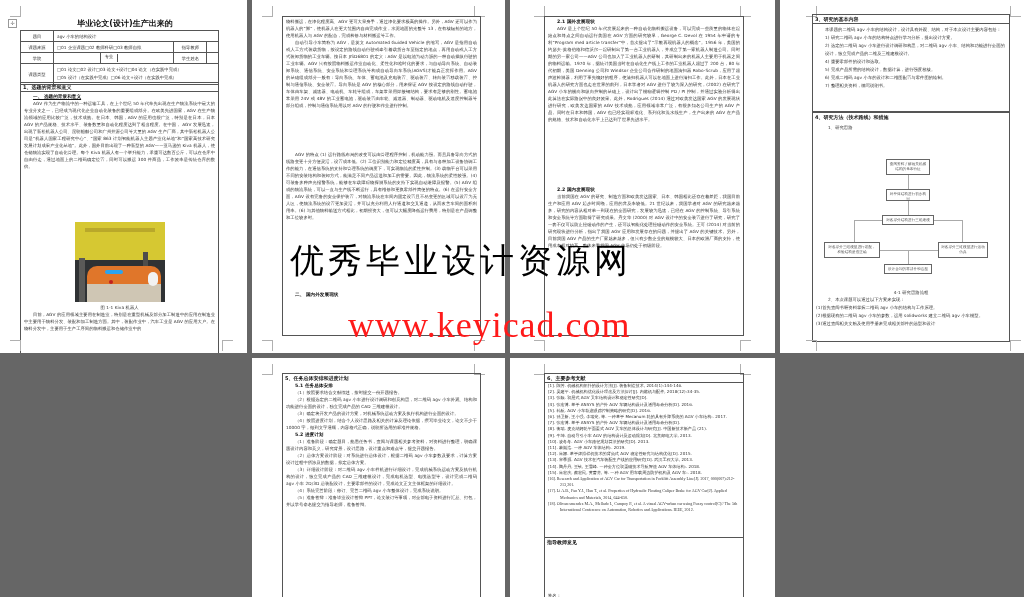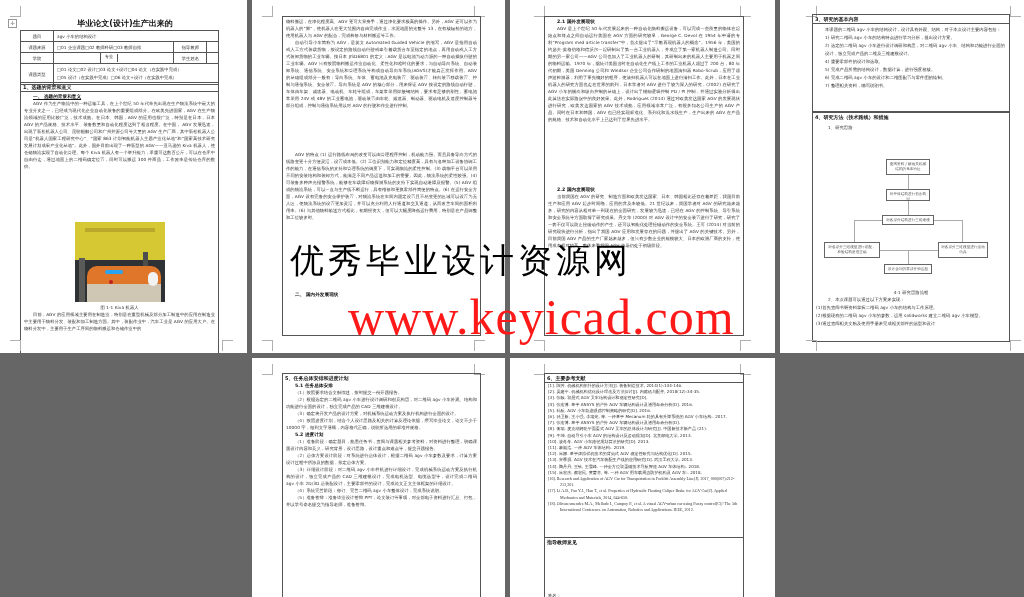--- a/index.html
+++ b/index.html
@@ -18,21 +18,21 @@
   .title { font-size:8px; font-weight:bold; text-align:center; color:#111; }
   table.info { border-collapse:collapse; width:100%; font-size:4.3px; color:#333; }
   table.info td { border:1px solid #555; padding:1px 3px; height:8px; }
   .figure-img { margin:4px auto 2px; width:90px; height:80px; position:relative; overflow:hidden; background:#2f3234; }
   .cap { text-align:center; font-size:4.3px; color:#333; line-height:7px; }
   .flow { position:relative; height:150px; margin-top:6px; }
   .fbox { position:absolute; border:1px solid #666; font-size:3.6px; color:#555; text-align:center; background:#fff; padding:2px; box-sizing:border-box; line-height:5px; }
   .fline { position:absolute; background:#aaa; }
   .ref { font-size:4.1px; line-height:6.2px; color:#333; padding-left:12px; text-indent:-12px; }
   .wm-cn { position:absolute; left:290px; top:238px; font-family:"DejaVu Serif", serif; font-size:34px; color:#000000; letter-spacing:4px; white-space:nowrap; z-index:10; }
-  .wm-url { position:absolute; left:348px; top:288px; font-family:"Liberation Serif", serif; font-size:50px; color:#ff1a1a; letter-spacing:1px; white-space:nowrap; z-index:10; }
+  .wm-url { position:absolute; left:348px; top:304px; font-family:"Liberation Serif", serif; font-size:36px; color:#ff1a1a; letter-spacing:1px; white-space:nowrap; z-index:10; }
   .move-handle { position:absolute; width:7px; height:7px; border:1px solid #999; font-size:5px; line-height:7px; text-align:center; color:#666; background:#fff; }
 </style>
 </head>
 <body>
 
 <div class="page" style="left:0;top:0;width:247px;height:353px;">
   <div class="corner c-tl" style="left:10px;top:6px;"></div>
   <div class="move-handle" style="left:8px;top:19px;">✢</div>
   <div class="title" style="position:absolute;left:20px;top:18px;width:210px;">毕业论文(设计)生产出来的</div>
   <div style="position:absolute;left:20px;top:30px;width:199px;">

